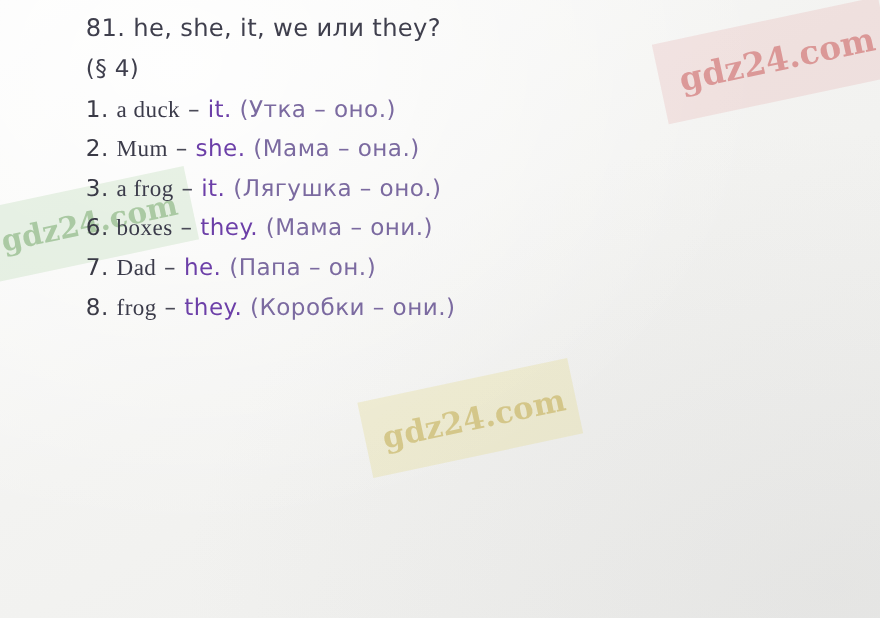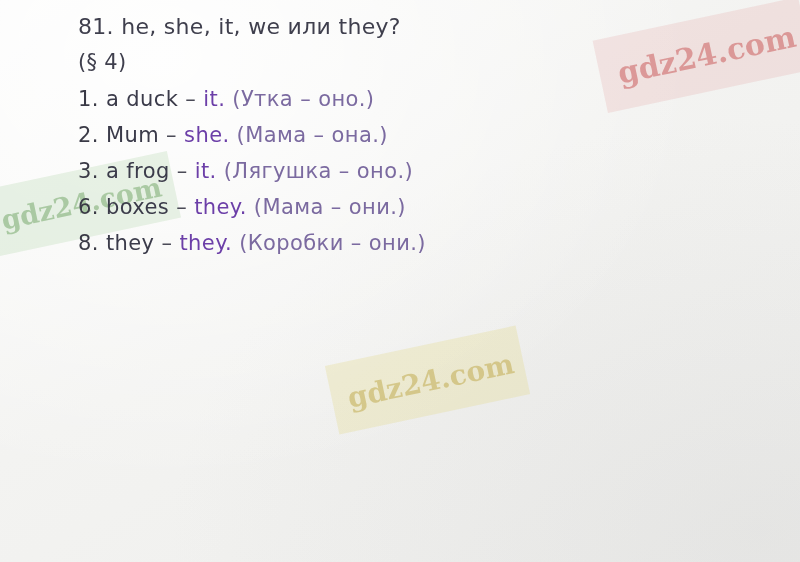--- a/index.html
+++ b/index.html
@@ -119,20 +119,21 @@
   .line {
     margin-bottom: 15px;
     white-space: nowrap;
     letter-spacing: 0.4px;
   }
   .num {
     color: #3a3a46;
   }
   .eng {
     color: #3b3b4a;
+    font-family: Liberation Serif, serif;
   }
   .ans {
     color: #6c3fa8;
   }
   .ru {
     color: #7b6aa0;
   }
   .dash {
     color: #4a4a57;
   }
@@ -186,24 +187,31 @@
 
 
     <div class="line">
       <span class="num">6.</span>
       <span class="eng">boxes</span>
       <span class="dash">–</span>
       <span class="ans">they.</span>
       <span class="ru">(Мама – они.)</span>
     </div>
 
+    <div class="line">
+      <span class="num">7.</span>
+      <span class="eng">Dad</span>
+      <span class="dash">–</span>
+      <span class="ans">he.</span>
+      <span class="ru">(Папа – он.)</span>
+    </div>
 
     <div class="line">
       <span class="num">8.</span>
-      <span class="eng">they</span>
+      <span class="eng">frog</span>
       <span class="dash">–</span>
       <span class="ans">they.</span>
       <span class="ru">(Коробки – они.)</span>
     </div>
 
 
 
   </div>
 </div>
 

